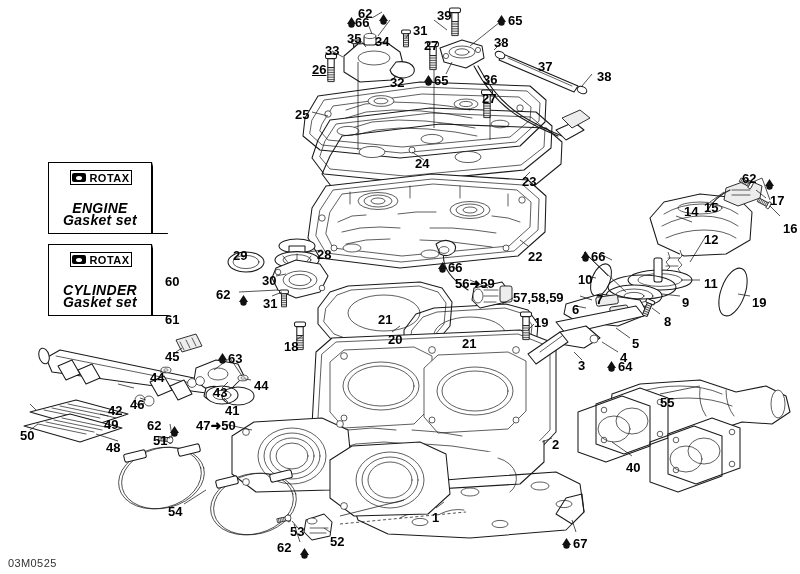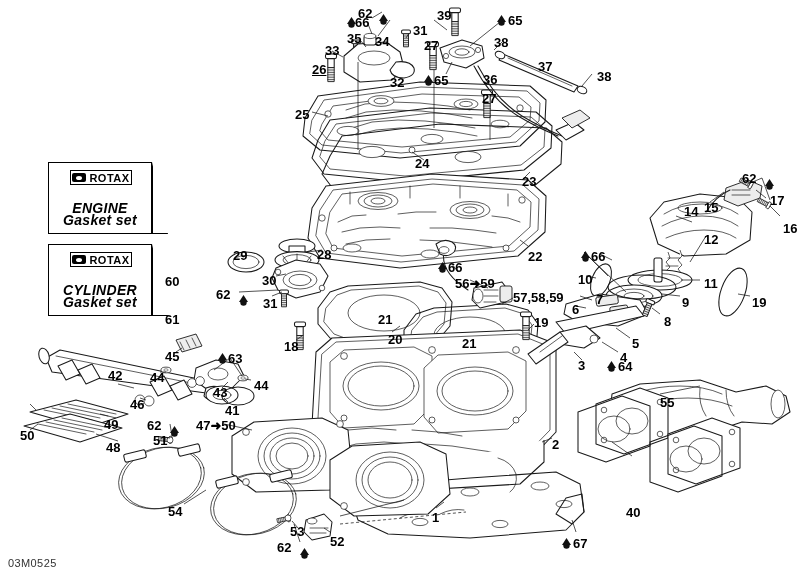--- a/index.html
+++ b/index.html
@@ -520,23 +520,23 @@
       <div class="cal" style="left: 263px; top: 297px;">31</div>
       <div class="cal" style="left: 390px; top: 76px;">32</div>
       <div class="cal" style="left: 325px; top: 44px;">33</div>
       <div class="cal" style="left: 375px; top: 35px;">34</div>
       <div class="cal" style="left: 347px; top: 32px;">35</div>
       <div class="cal" style="left: 483px; top: 73px;">36</div>
       <div class="cal" style="left: 538px; top: 60px;">37</div>
       <div class="cal" style="left: 494px; top: 36px;">38</div>
       <div class="cal" style="left: 597px; top: 70px;">38</div>
       <div class="cal" style="left: 437px; top: 9px;">39</div>
-      <div class="cal" style="left: 626px; top: 461px; margin-top: 45px;">40</div>
+      <div class="cal" style="left: 626px; top: 461px;">40</div>
       <div class="cal" style="left: 225px; top: 404px;">41</div>
-      <div class="cal" style="left: 108px; top: 369px;">42</div>
+      <div class="cal" style="left: 108px; top: 404px;">42</div>
       <div class="cal" style="left: 213px; top: 386px;">43</div>
       <div class="cal" style="left: 150px; top: 371px;">44</div>
       <div class="cal" style="left: 254px; top: 379px;">44</div>
       <div class="cal" style="left: 165px; top: 350px;">45</div>
       <div class="cal" style="left: 130px; top: 398px;">46</div>
       <div class="cal" style="left: 196px; top: 419px;">47➜50</div>
       <div class="cal" style="left: 106px; top: 441px;">48</div>
       <div class="cal" style="left: 104px; top: 418px;">49</div>
       <div class="cal" style="left: 20px; top: 429px;">50</div>
       <div class="cal" style="left: 153px; top: 434px;">51</div>

